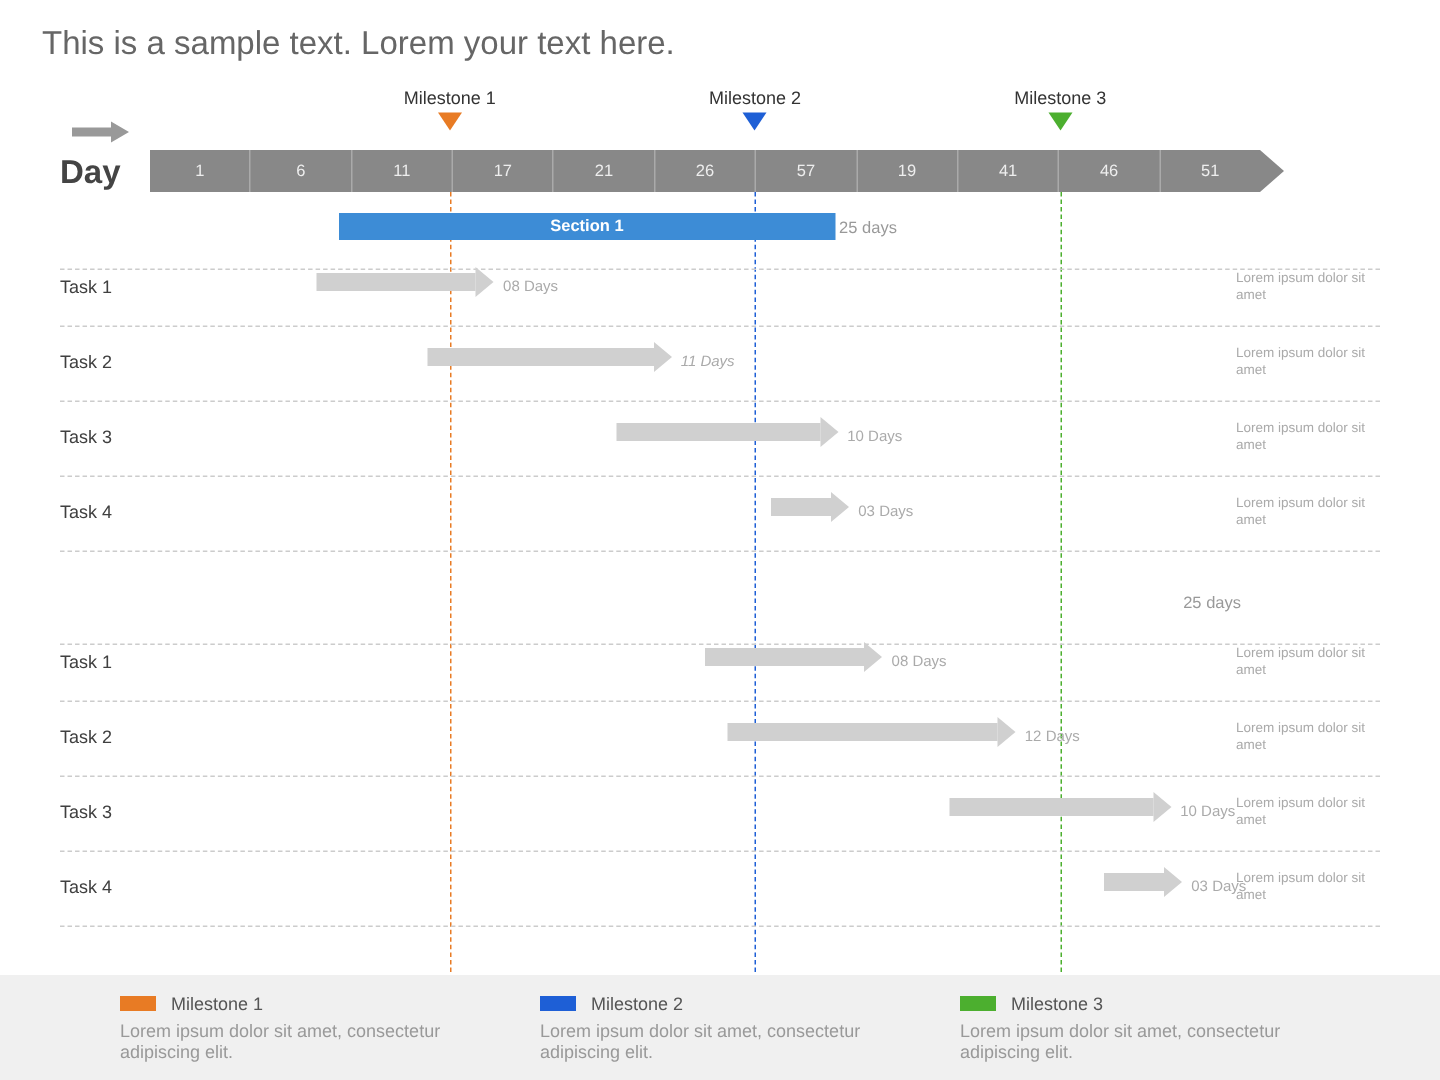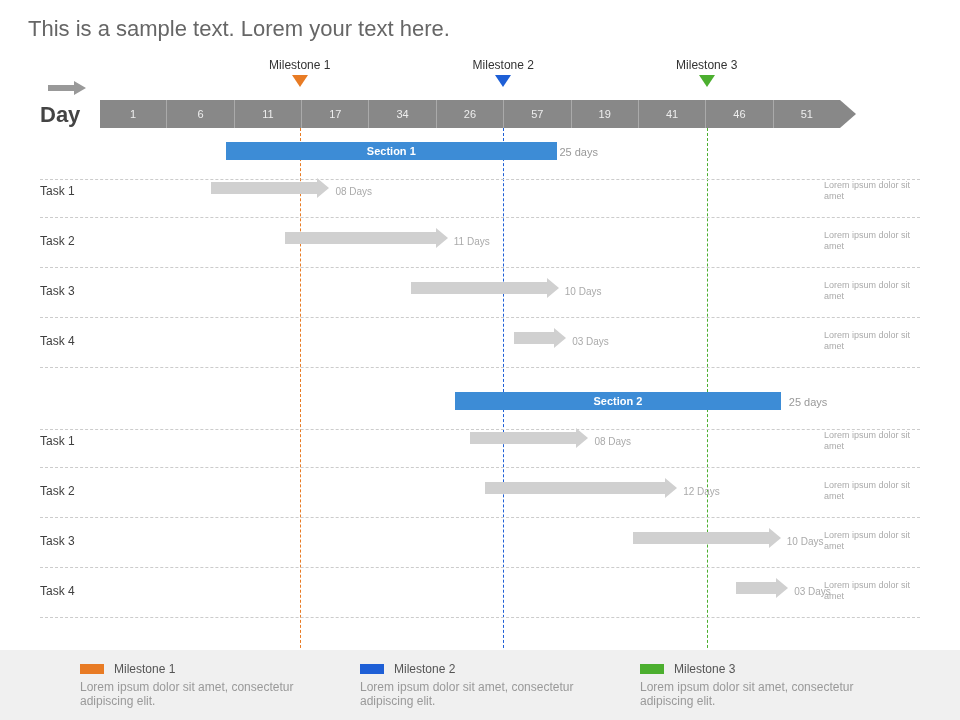--- a/index.html
+++ b/index.html
@@ -44,21 +44,21 @@
     <svg viewBox="0 0 38 16">
         <path d="M0 5 H26 V1 L38 8 L26 15 V11 H0 Z" fill="#999"></path>
       </svg>
   </div>
   <div class="day-label">Day</div>
   <div class="axis" id="axis">
       <div class="axis-cell">1</div>
       <div class="axis-cell">6</div>
       <div class="axis-cell">11</div>
       <div class="axis-cell">17</div>
-      <div class="axis-cell">34</div>
+      <div class="axis-cell">21</div>
       <div class="axis-cell">26</div>
       <div class="axis-cell">57</div>
       <div class="axis-cell">19</div>
       <div class="axis-cell">41</div>
       <div class="axis-cell">46</div>
       <div class="axis-cell">51</div>
     </div>
   <div class="axis-cap"></div>
   <div id="milestones">
       <div class="milestone" style="left: 209.8px;">
@@ -93,42 +93,41 @@
         </div>
         <div class="task-dur" style="left: 295.4px; top: -12px;">08 Days</div>
       </div>
       <div class="row" style="top: 108px;">
         <div class="row-label">Task 2</div>
         <div class="row-note">Lorem ipsum dolor sit amet</div>
         <div class="task-arrow" style="left: 245px; top: -18px; width: 162.8px;">
           <div class="task-arrow-body" style="width: 150.8px;"></div>
           <div class="task-arrow-head" style="left: 150.8px;"></div>
         </div>
-        <div class="task-dur" style="left: 413.8px; top: -12px;">11 Days</div>
+        <div class="task-dur" style="left: 413.8px; top: -12px; font-style: italic;">11 Days</div>
       </div>
       <div class="row" style="top: 158px;">
         <div class="row-label">Task 3</div>
         <div class="row-note">Lorem ipsum dolor sit amet</div>
         <div class="task-arrow" style="left: 370.8px; top: -18px; width: 148px;">
           <div class="task-arrow-body" style="width: 136px;"></div>
           <div class="task-arrow-head" style="left: 136px;"></div>
         </div>
         <div class="task-dur" style="left: 524.8px; top: -12px;">10 Days</div>
       </div>
       <div class="row" style="top: 208px;">
         <div class="row-label">Task 4</div>
         <div class="row-note">Lorem ipsum dolor sit amet</div>
         <div class="task-arrow" style="left: 474.4px; top: -18px; width: 51.8px;">
           <div class="task-arrow-body" style="width: 39.8px;"></div>
           <div class="task-arrow-head" style="left: 39.8px;"></div>
         </div>
         <div class="task-dur" style="left: 532.2px; top: -12px;">03 Days</div>
       </div>
       <div class="row" style="top: 270px;">
-        <div class="section-bar" style="left: 415.2px; top: -18px; width: 325.6px;">Section 2</div>
         <div class="section-dur" style="left: 748.8px; top: -14px;">25 days</div>
       </div>
       <div class="row" style="top: 308px;">
         <div class="row-label">Task 1</div>
         <div class="row-note">Lorem ipsum dolor sit amet</div>
         <div class="task-arrow" style="left: 430px; top: -18px; width: 118.4px;">
           <div class="task-arrow-body" style="width: 106.4px;"></div>
           <div class="task-arrow-head" style="left: 106.4px;"></div>
         </div>
         <div class="task-dur" style="left: 554.4px; top: -12px;">08 Days</div>

